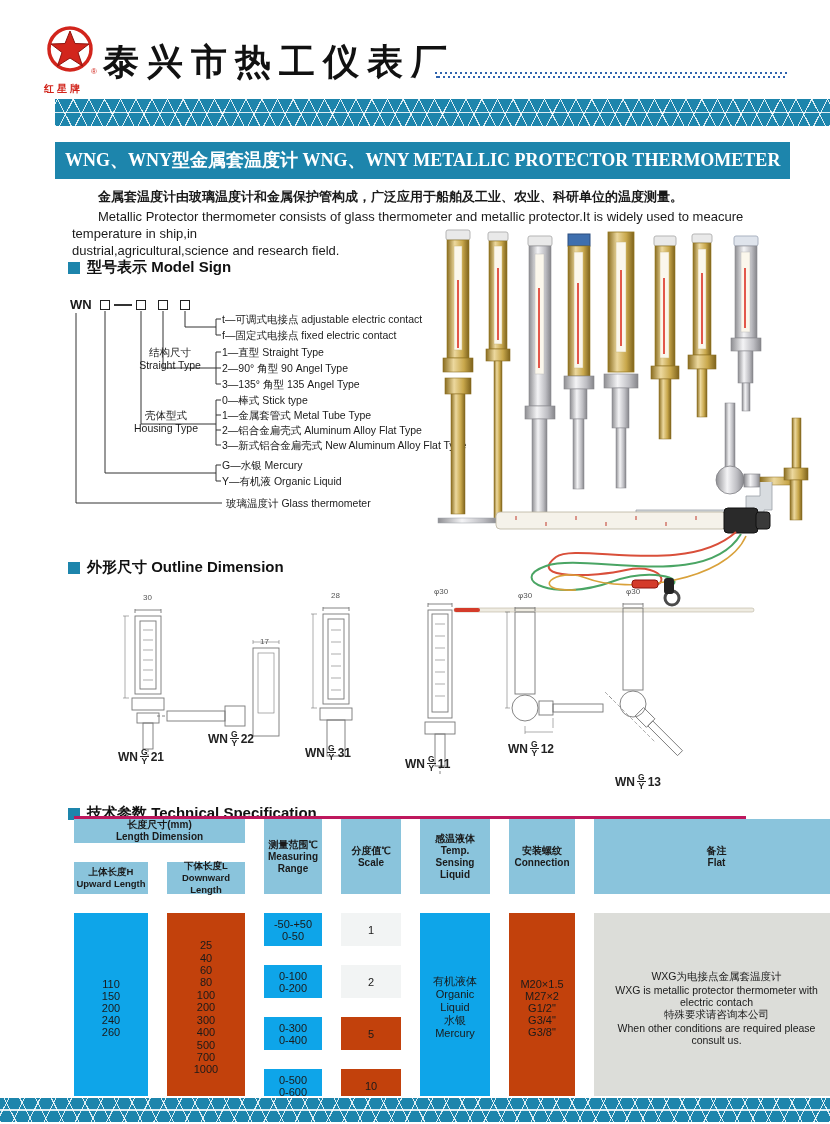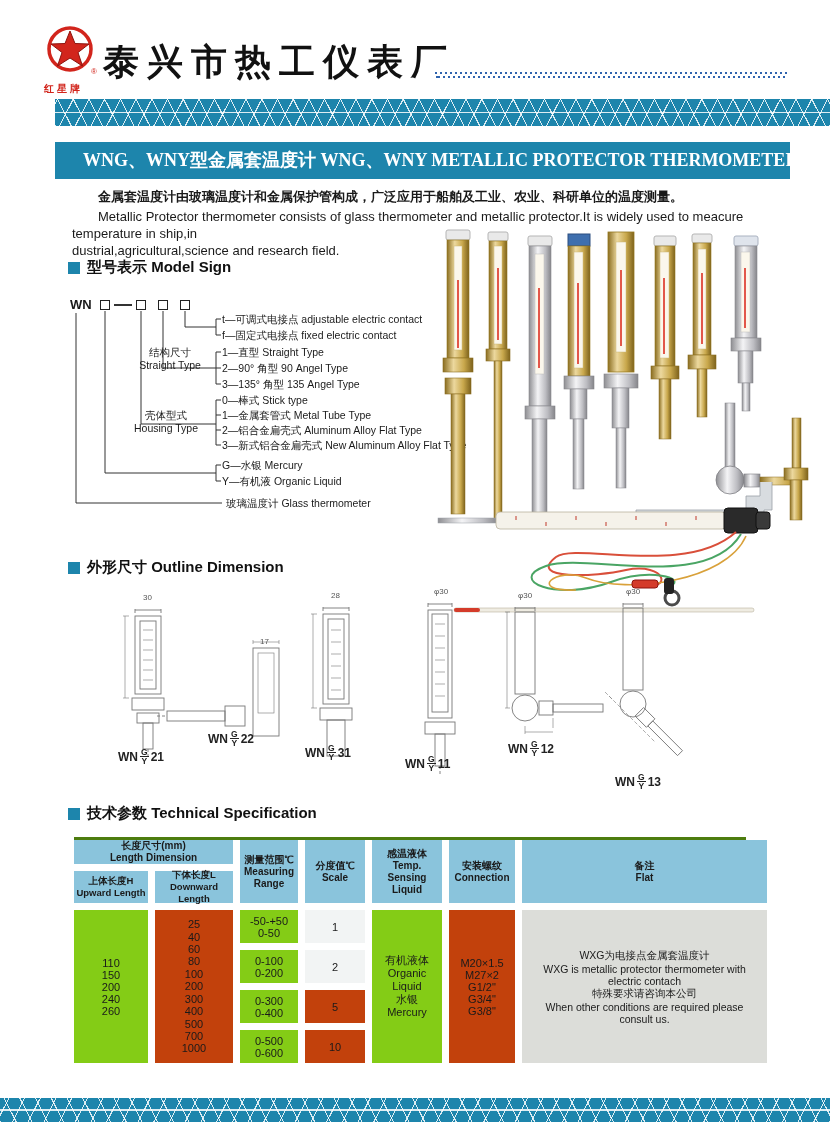--- a/index.html
+++ b/index.html
@@ -25,21 +25,21 @@
             repeating-linear-gradient(63deg, rgba(255,255,255,.85) 0 1px, transparent 1px 14px),
             repeating-linear-gradient(-63deg, rgba(255,255,255,.85) 0 1px, transparent 1px 14px),
             linear-gradient(transparent 0 47%, rgba(255,255,255,.85) 47% 53%, transparent 53%);
           border-top:2px solid #fff; border-bottom:2px solid #fff; }
   .band-top { position:absolute; left:55px; top:97px; width:775px; height:31px; }
   .band-bottom { position:absolute; left:0; top:1096px; width:830px; height:28px; }
 
   
   .banner { position:absolute; left:55px; top:142px; width:735px; height:37px;
             background:#1d85ac; color:#fff; font-family:"Liberation Serif", serif;
-            font-weight:bold; font-size:18px; line-height:37px; padding-left:28px;
+            font-weight:bold; font-size:18px; line-height:37px; padding-left:10px;
             white-space:nowrap; }
   .intro { position:absolute; left:72px; top:188px; width:726px; font-size:13px; line-height:17px; }
   .intro .zh { font-weight:bold; text-indent:2em; margin-bottom:3px; }
   .intro .en1 { text-indent:2em; }
 
   
   .sec-head { position:absolute; display:flex; align-items:center; gap:7px;
               font-size:15px; font-weight:bold; color:#111; }
   .sec-head .sq { width:12px; height:12px; background:#1d85ac; }
 
@@ -53,29 +53,29 @@
 
   
   .dim { position:absolute; font-size:8px; color:#555; }
   .m-label { position:absolute; display:flex; align-items:center; gap:2px;
              font-size:12px; font-weight:bold; color:#222; }
   .m-label .frac { display:flex; flex-direction:column; align-items:center;
                    font-size:8.5px; line-height:8px; font-weight:bold; }
   .m-label .frac .g { border-bottom:1px solid #222; padding:0 1px; }
 
   
-  .spec-table { position:absolute; left:74px; top:837px; width:672px;
-                border-top:3px solid #4d7c0f; background:#fff;
-                display:grid; gap:7px;
+  .spec-table { position:absolute; left:74px; top:816px; width:672px;
+                border-top:3px solid #be185d; background:#fff;
+                display:grid; gap:19px;
                 grid-template-columns:74px 78px 58px 60px 70px 66px 245px;
                 grid-template-rows:24px 32px 33px 33px 33px 33px; }
   .spec-table > div { display:flex; flex-direction:column; align-items:center;
                       justify-content:center; text-align:center; }
   .th { background:#8ac4dc; font-weight:bold; font-size:10px; line-height:12px; }
-  .c-gray { background:#84cc16; }
+  .c-gray { background:#0ea5e9; }
   .c-blue { background:#c2410c; }
   .c-notes { background:#dcddd9; }
   .c-light { background:#f2f4f4; }
   .body-cell { font-size:11px; }
   .h-len { grid-column:1 / 3; grid-row:1; }
   .h-up { grid-column:1; grid-row:2; font-size:9.5px; }
   .h-down { grid-column:2; grid-row:2; font-size:9.5px; }
   .h-range { grid-column:3; grid-row:1 / 3; }
   .h-scale { grid-column:4; grid-row:1 / 3; }
   .h-liquid { grid-column:5; grid-row:1 / 3; }

